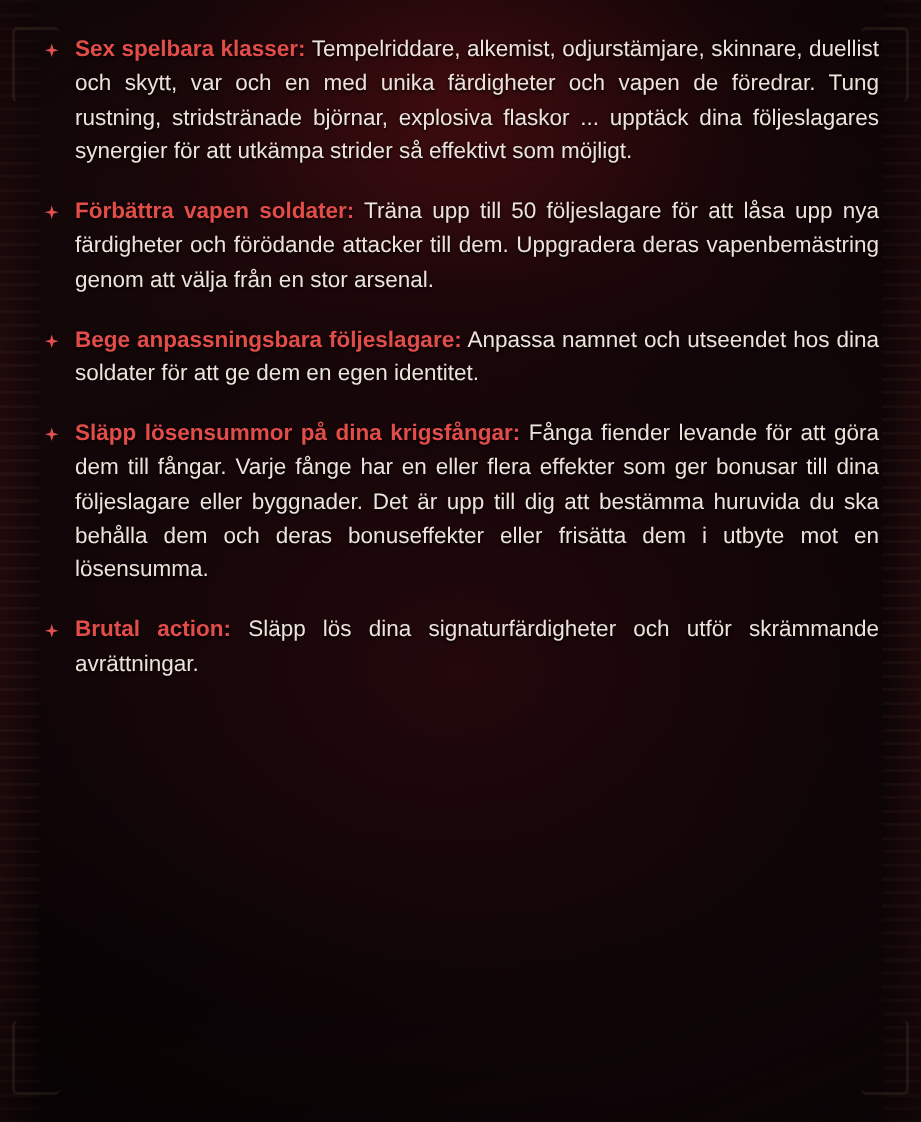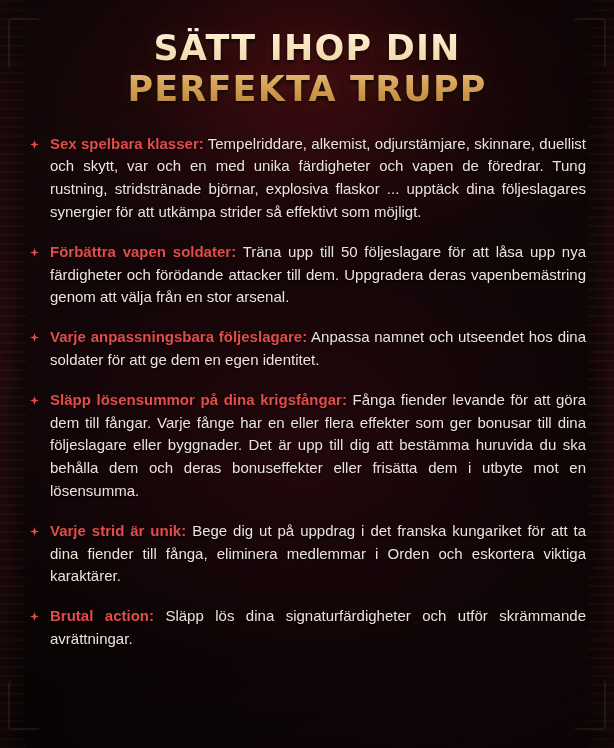--- a/index.html
+++ b/index.html
@@ -134,24 +134,20 @@
 
   <div class="side-band left"></div>
   <div class="side-band right"></div>
   <div class="corner-orn tl"></div>
   <div class="corner-orn tr"></div>
   <div class="corner-orn bl"></div>
   <div class="corner-orn br"></div>
 
   <div class="content">
 
-    <h1 class="title">
-      <span class="line">SÄTT IHOP DIN</span>
-      <span class="line">PERFEKTA TRUPP</span>
-    </h1>
 
     <ul class="bullets">
 
       <li class="bullet">
         <span class="diamond">
           <svg width="9" height="9" viewBox="0 0 10 10">
               <path d="M5 0 L6.2 3.8 L10 5 L6.2 6.2 L5 10 L3.8 6.2 L0 5 L3.8 3.8 Z" fill="#e0504f"></path>
             </svg>
         </span>
         <span class="lead">Sex spelbara klasser:</span><span class="rest"> Tempelriddare, alkemist, odjurstämjare, skinnare, duellist och skytt, var och en med unika färdigheter och vapen de föredrar. Tung rustning, stridstränade björnar, explosiva flaskor ... upptäck dina följeslagares synergier för att utkämpa strider så effektivt som möjligt.</span>
@@ -165,40 +161,32 @@
         </span>
         <span class="lead">Förbättra vapen soldater:</span><span class="rest"> Träna upp till 50 följeslagare för att låsa upp nya färdigheter och förödande attacker till dem. Uppgradera deras vapenbemästring genom att välja från en stor arsenal.</span>
       </li>
 
       <li class="bullet">
         <span class="diamond">
           <svg width="9" height="9" viewBox="0 0 10 10">
               <path d="M5 0 L6.2 3.8 L10 5 L6.2 6.2 L5 10 L3.8 6.2 L0 5 L3.8 3.8 Z" fill="#e0504f"></path>
             </svg>
         </span>
-        <span class="lead">Varje anpassningsbara följeslagare:</span><span class="rest"> Anpassa namnet och utseendet hos dina soldater för att ge dem en egen identitet.</span>
+        <span class="lead">Bege anpassningsbara följeslagare:</span><span class="rest"> Anpassa namnet och utseendet hos dina soldater för att ge dem en egen identitet.</span>
       </li>
 
       <li class="bullet">
         <span class="diamond">
           <svg width="9" height="9" viewBox="0 0 10 10">
               <path d="M5 0 L6.2 3.8 L10 5 L6.2 6.2 L5 10 L3.8 6.2 L0 5 L3.8 3.8 Z" fill="#e0504f"></path>
             </svg>
         </span>
         <span class="lead">Släpp lösensummor på dina krigsfångar:</span><span class="rest"> Fånga fiender levande för att göra dem till fångar. Varje fånge har en eller flera effekter som ger bonusar till dina följeslagare eller byggnader. Det är upp till dig att bestämma huruvida du ska behålla dem och deras bonuseffekter eller frisätta dem i utbyte mot en lösensumma.</span>
       </li>
 
-      <li class="bullet">
-        <span class="diamond">
-          <svg width="9" height="9" viewBox="0 0 10 10">
-              <path d="M5 0 L6.2 3.8 L10 5 L6.2 6.2 L5 10 L3.8 6.2 L0 5 L3.8 3.8 Z" fill="#e0504f"></path>
-            </svg>
-        </span>
-        <span class="lead">Varje strid är unik:</span><span class="rest"> Bege dig ut på uppdrag i det franska kungariket för att ta dina fiender till fånga, eliminera medlemmar i Orden och eskortera viktiga karaktärer.</span>
-      </li>
 
       <li class="bullet">
         <span class="diamond">
           <svg width="9" height="9" viewBox="0 0 10 10">
               <path d="M5 0 L6.2 3.8 L10 5 L6.2 6.2 L5 10 L3.8 6.2 L0 5 L3.8 3.8 Z" fill="#e0504f"></path>
             </svg>
         </span>
         <span class="lead">Brutal action:</span><span class="rest"> Släpp lös dina signaturfärdigheter och utför skrämmande avrättningar.</span>
       </li>
 

